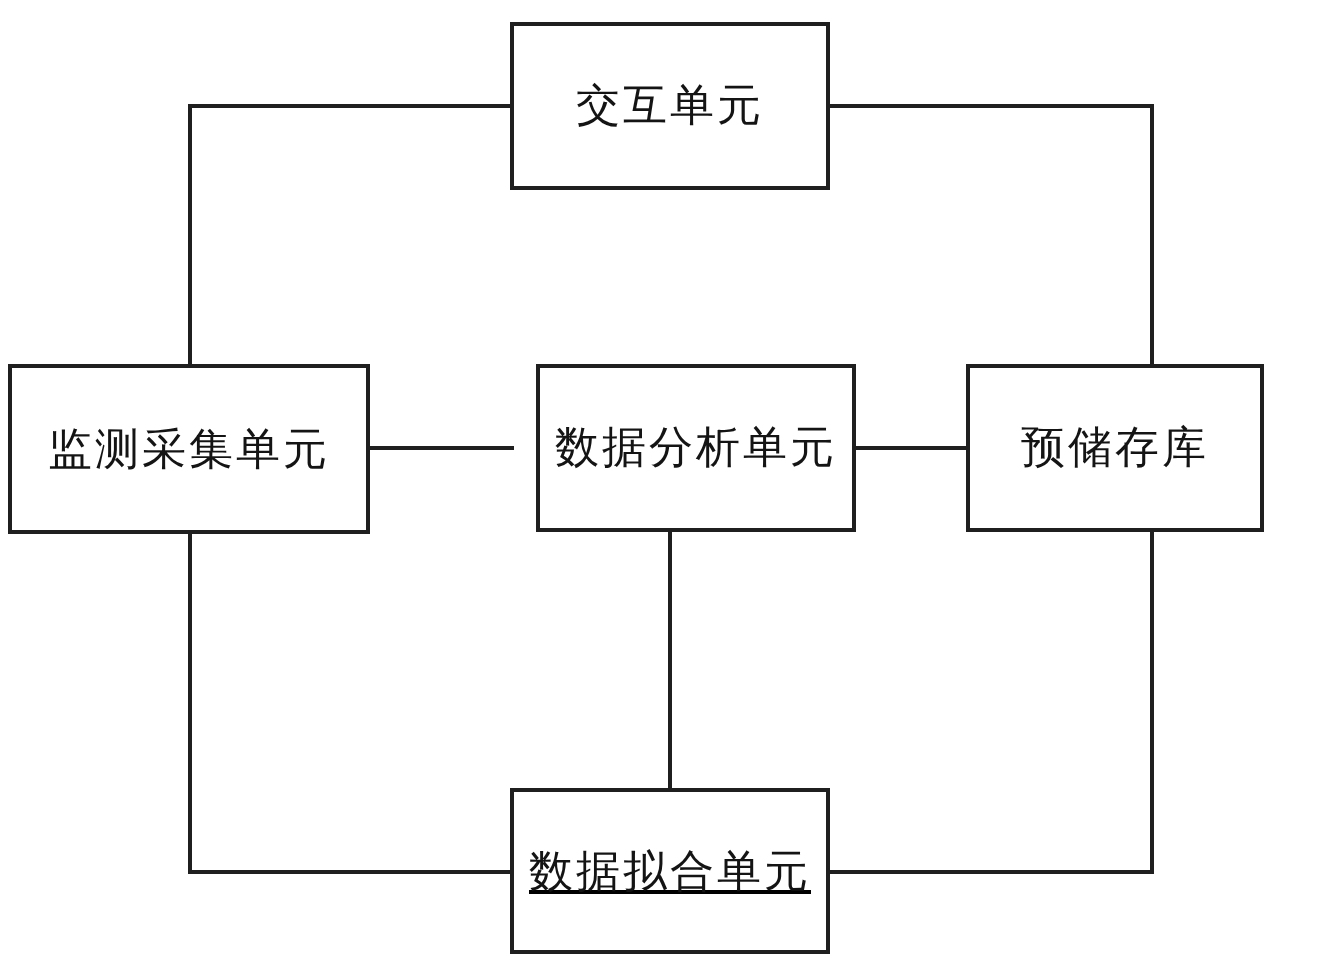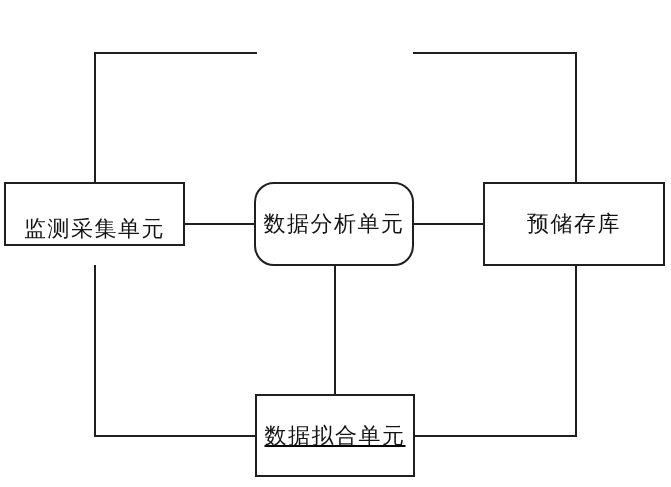--- a/index.html
+++ b/index.html
@@ -55,30 +55,33 @@
   <div class="line" style="left:413px; top:223px; width:72px; height:2px;"></div>
 
   <div class="line" style="left:334px; top:264px; width:2px;  height:132px;"></div>
 
   <div class="line" style="left:94px;  top:265px; width:2px;  height:172px;"></div>
   <div class="line" style="left:94px;  top:435px; width:163px; height:2px;"></div>
 
   <div class="line" style="left:575px; top:264px; width:2px;  height:173px;"></div>
   <div class="line" style="left:413px; top:435px; width:164px; height:2px;"></div>
 
+  <div class="node" style="left:255px; top:11px;  width:160px; height:84px;">
+    <span>交互单元</span>
+  </div>
 
-  <div class="node" style="left:4px;   top:182px; width:181px; height:64px;align-items:flex-end;">
+  <div class="node" style="left:4px;   top:182px; width:181px; height:85px;">
     <span>监测采集单元</span>
   </div>
 
-  <div class="node" style="left:254px; top:182px; width:160px; height:84px;border-radius:20px;">
+  <div class="node" style="left:268px; top:182px; width:160px; height:84px;">
     <span>数据分析单元</span>
   </div>
 
-  <div class="node" style="left:483px; top:182px; width:182px; height:84px;">
+  <div class="node" style="left:483px; top:182px; width:149px; height:84px;">
     <span>预储存库</span>
   </div>
 
   <div class="node" style="left:255px; top:394px; width:160px; height:83px;text-decoration:underline;">
     <span>数据拟合单元</span>
   </div>
 
 </div>
 
 </body></html>

